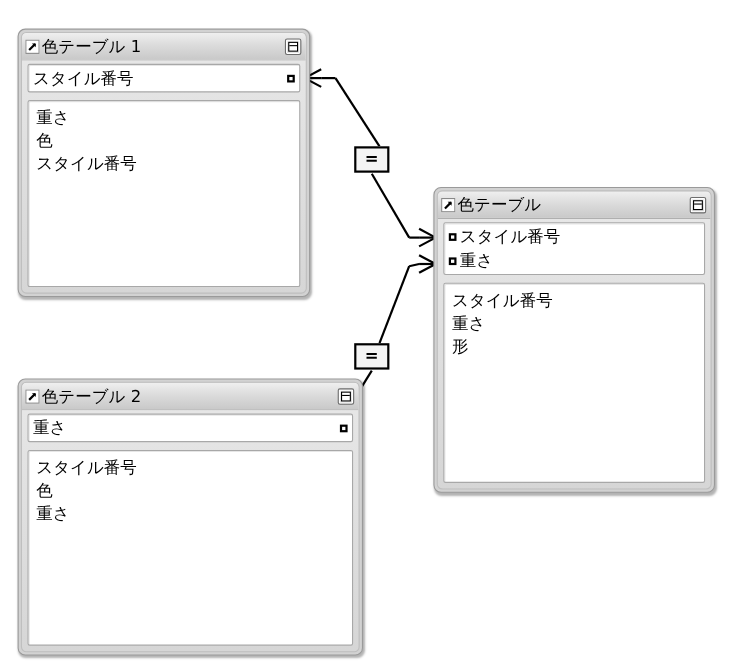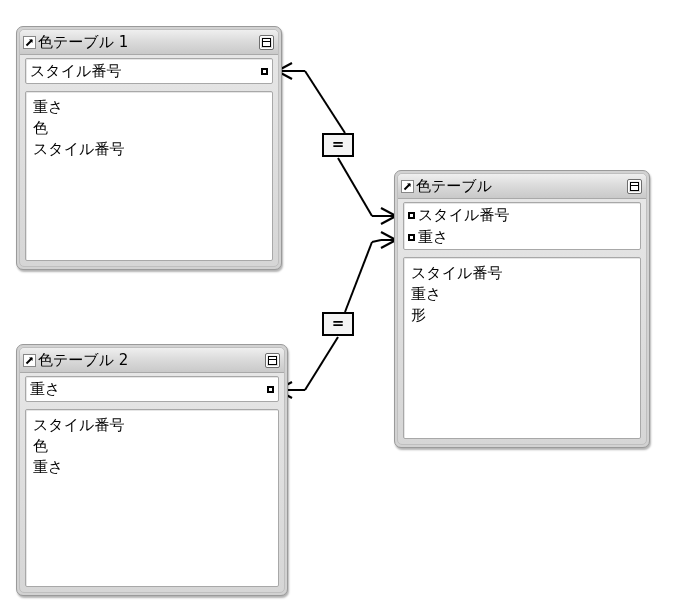--- a/index.html
+++ b/index.html
@@ -268,21 +268,21 @@
         <div class="fieldlist">
           <div class="field-item">重さ</div>
           <div class="field-item">色</div>
           <div class="field-item">スタイル番号</div>
         </div>
       </div>
 
     </div>
   </div>
 
-  <div class="toc-window" style="left:16px; top:344px; width:272px; height:252px;">
+  <div class="toc-window" style="left:16px; top:344px; width:314px; height:252px;">
     <div class="toc-inner">
 
       <div class="titlebar">
         <span class="go-arrow">
           <svg width="13" height="13" viewBox="0 0 13 13">
             <rect x="0.5" y="0.5" width="12" height="12" fill="#ffffff" stroke="#888888"></rect>
             <path d="M3.5 9.5 L9 4" stroke="#000" stroke-width="2"></path>
             <path d="M9.5 3.5 L9.5 7 L6 3.5 Z" fill="#000"></path>
           </svg>
         </span>

